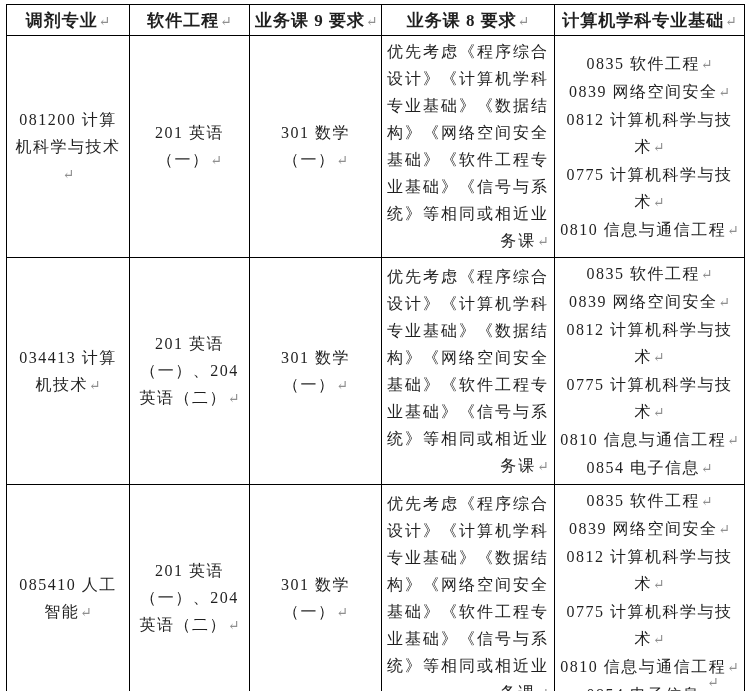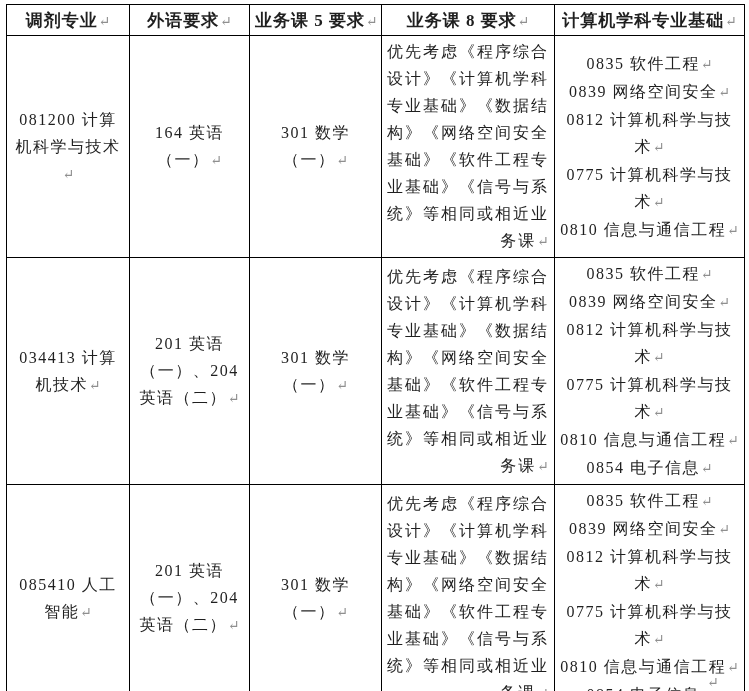--- a/index.html
+++ b/index.html
@@ -79,33 +79,33 @@
     <colgroup>
       <col style="width:123px">
       <col style="width:120px">
       <col style="width:132px">
       <col style="width:173px">
       <col style="width:190px">
     </colgroup>
     <thead>
       <tr>
         <th class="c1"><span>调剂专业</span><span class="pmark">↵</span></th>
-        <th class="c2"><span>外语要求</span><span class="pmark">↵</span></th>
-        <th class="c3"><span>业务课 5 要求</span><span class="pmark">↵</span></th>
+        <th class="c2"><span>软件工程</span><span class="pmark">↵</span></th>
+        <th class="c3"><span>业务课 9 要求</span><span class="pmark">↵</span></th>
         <th class="c4"><span>业务课 8 要求</span><span class="pmark">↵</span></th>
         <th class="c5"><span>计算机学科专业基础</span><span class="pmark">↵</span></th>
       </tr>
     </thead>
     <tbody>
       <tr class="row-1">
         <td class="c1">
             <div class="para"><span class="ptext">081200 计算机科学与技术</span><span class="pmark">↵</span></div>
           </td>
         <td class="c2">
-            <div class="para"><span class="ptext">164 英语（一）</span><span class="pmark">↵</span></div>
+            <div class="para"><span class="ptext">201 英语（一）</span><span class="pmark">↵</span></div>
           </td>
         <td class="c3">
             <div class="para"><span class="ptext">301 数学（一）</span><span class="pmark">↵</span></div>
           </td>
         <td class="c4">
             <div class="para"><span class="ptext">优先考虑《程序综合设计》《计算机学科专业基础》《数据结构》《网络空间安全基础》《软件工程专业基础》《信号与系统》等相同或相近业务课</span><span class="pmark">↵</span></div>
           </td>
         <td class="c5">
             <div class="para"><span class="ptext">0835 软件工程</span><span class="pmark">↵</span></div>
             <div class="para"><span class="ptext">0839 网络空间安全</span><span class="pmark">↵</span></div>

